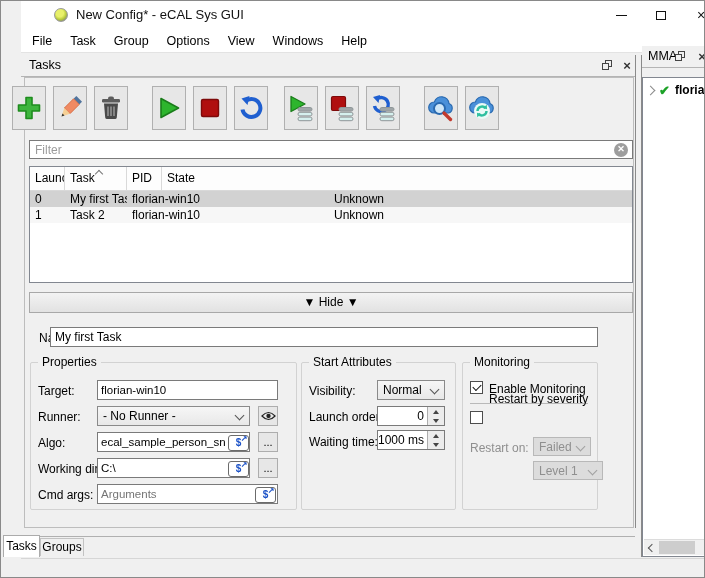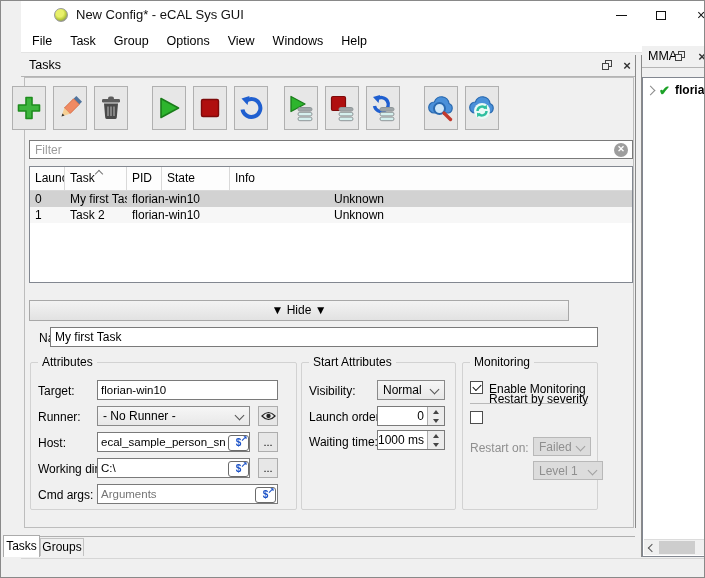--- a/index.html
+++ b/index.html
@@ -56,21 +56,21 @@
   .th:last-child{border-right:none;}
   .sort-caret{position:absolute;top:2px;left:50%;width:6px;height:6px;}
   .sort-caret::before{content:"";position:absolute;left:0;top:2px;width:5px;height:5px;border-left:1px solid #777;border-top:1px solid #777;transform:rotate(45deg);}
   .trow{display:flex;height:16px;line-height:16px;}
   .trow .tc{box-sizing:border-box;padding-left:5px;white-space:nowrap;overflow:hidden;}
   .row-sel{background:#d2d2d2;}
   .row-alt{background:#f7f7f7;}
   .c0{width:35px;}.c1{width:62px;}.c2{width:83px;}.c3{width:35px;}.c4{width:84px;}.c5{width:68px;}.c6{flex:1;}
 
   
-  .hide-btn{left:8px;top:300px;width:540px;height:21px;background:linear-gradient(#f3f3f3,#e2e2e2);border:1px solid #a8a8a8;box-sizing:border-box;text-align:center;line-height:19px;font-size:12px;}
+  .hide-btn{left:8px;top:292px;width:604px;height:21px;background:linear-gradient(#f3f3f3,#e2e2e2);border:1px solid #a8a8a8;box-sizing:border-box;text-align:center;line-height:19px;font-size:12px;}
 
   
   .name-label{left:18px;top:331px;}
   .name-input{left:50px;top:327px;width:548px;height:20px;border:1px solid #7a7a7a;box-sizing:border-box;background:#fff;font-family:"Liberation Sans",sans-serif;font-size:12px;padding:0 4px;position:absolute;}
 
   
   .groupbox{position:absolute;top:362px;height:148px;border:1px solid #d2d2d2;border-radius:2px;box-sizing:border-box;}
   .gb-title{position:absolute;top:-8px;left:7px;background:#f0f0f0;padding:0 4px;font-size:12px;}
   .gb-props{left:30px;width:267px;}
   .gb-start{left:301px;width:155px;}
@@ -268,21 +268,20 @@
   <input class="filter-input" placeholder="Filter" style="">
   <div class="filter-clear">✕</div>
 </div>
 
 <div class="abs table">
   <div class="thead">
     <div class="th c0">Launch</div>
     <div class="th c1"><span>Task</span><span class="sort-caret"></span></div>
     <div class="th c3">PID</div>
     <div class="th c5">State</div>
-    <div class="th c6">Info</div>
   </div>
   <div class="trow row-sel">
     <div class="tc c0">0</div>
     <div class="tc c1">My first Task</div>
     <div class="tc c2">florian-win10</div>
     <div class="tc c3"></div>
     <div class="tc c4"></div>
     <div class="tc c5">Unknown</div>
     <div class="tc c6"></div>
   </div>
@@ -296,35 +295,35 @@
     <div class="tc c6"></div>
   </div>
 </div>
 
 <div class="abs hide-btn">▼ Hide ▼</div>
 
 <div class="abs name-label">Name:</div>
 <input class="name-input" value="My first Task" style="">
 
 <div class="groupbox gb-props">
-  <div class="gb-title">Attributes</div>
+  <div class="gb-title">Properties</div>
 </div>
 <div class="field-label" style="left:38px;top:384px;">Target:</div>
 <input class="tinput" style="left: 97px; top: 380px; width: 181px;" value="florian-win10">
 
 <div class="field-label" style="left:38px;top:410px;">Runner:</div>
 <div class="combo" style="left:97px;top:406px;width:153px;"><span>- No Runner -</span><span class="arr"></span></div>
 <div class="side-btn" style="left:258px;top:406px;">
   <svg width="15" height="10" viewBox="0 0 16 10">
     <path d="M1 5 Q8 -2.5 15 5 Q8 12.5 1 5 Z" fill="none" stroke="#222" stroke-width="1.2"></path>
     <circle cx="8" cy="5" r="2.3" fill="#222"></circle>
   </svg>
 </div>
 
-<div class="field-label" style="left:38px;top:436px;">Host:</div>
+<div class="field-label" style="left:38px;top:436px;">Algo:</div>
 <input class="tinput pad-r" style="left: 97px; top: 432px; width: 153px;" value="ecal_sample_person_snd">
 <span class="dollar" style="left:228px;top:435px;"><span>$</span><i>↗</i></span>
 <div class="side-btn" style="left:258px;top:432px;">...</div>
 
 <div class="field-label" style="left:38px;top:462px;">Working dir:</div>
 <input class="tinput pad-r" style="left: 97px; top: 458px; width: 153px;" value="C:\">
 <span class="dollar" style="left:228px;top:461px;"><span>$</span><i>↗</i></span>
 <div class="side-btn" style="left:258px;top:458px;">...</div>
 
 <div class="field-label" style="left:38px;top:488px;">Cmd args:</div>

